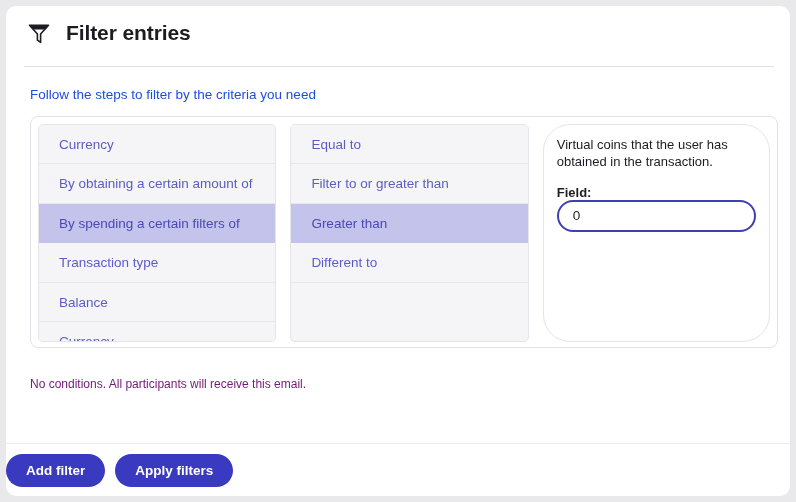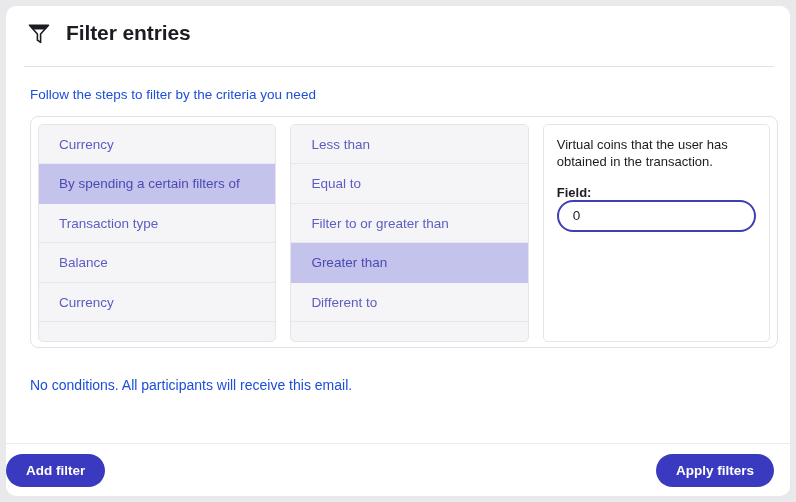--- a/index.html
+++ b/index.html
@@ -84,20 +84,21 @@
     background: #f5f5f7;
   }
   .panel.list-1 { width: 244px; height: 218px; }
   .panel.list-2 { width: 244px; height: 218px; margin-left: 14px; }
   .panel.detail {
     width: 232px;
     height: 218px;
     margin-left: 14px;
     background: #ffffff;
     padding: 12px 13px;
+    border-radius: 27px;
   }
   .list {
     height: 100%;
     overflow: hidden;
   }
   .list-item {
     height: 39.4px;
     line-height: 39.4px;
     padding: 0 0 0 20px;
     font-size: 13.5px;
@@ -137,41 +138,40 @@
     color: #1c1c22;
     font-family: "Liberation Sans", sans-serif;
     background: #ffffff;
     outline: none;
   }
 
   
   .status {
     position: absolute;
     left: 24px; top: 371px;
-    font-size: 14px;
-    color: #1d4ed8;
+    font-size: 12px;
+    color: #701a75;
   }
 
   
   .footer-rule {
     position: absolute;
     left: 0; top: 437px;
     width: 784px;
     height: 1px;
     background: #ececef;
   }
   .footer {
     position: absolute;
     left: 0; top: 438px;
     width: 784px;
     height: 52px;
     display: flex;
     align-items: center;
-    justify-content: space-between;
-    padding-right: 16px;
+    justify-content: flex-start;
     box-sizing: border-box;
     gap: 10px;
   }
   .btn {
     background: #3a3ac0;
     color: #ffffff;
     border: none;
     border-radius: 20px;
     height: 33px;
     padding: 0 20px;
@@ -198,30 +198,30 @@
   </div>
   <div class="header-rule"></div>
 
   <div class="subtitle">Follow the steps to filter by the criteria you need</div>
 
   <div class="panels">
 
     <div class="panel list-1">
       <div class="list">
         <div class="list-item">Currency</div>
+        <div class="list-item">By obtaining a certain amount of</div>
         <div class="list-item selected">By spending a certain filters of</div>
         <div class="list-item">Transaction type</div>
         <div class="list-item">Balance</div>
         <div class="list-item">Currency</div>
       </div>
     </div>
 
     <div class="panel list-2">
       <div class="list">
-        <div class="list-item">Less than</div>
         <div class="list-item">Equal to</div>
         <div class="list-item">Filter to or greater than</div>
         <div class="list-item selected">Greater than</div>
         <div class="list-item">Different to</div>
       </div>
     </div>
 
     <div class="panel detail">
       <p class="detail-desc">Virtual coins that the user has obtained in the transaction.</p>
       <div class="detail-label">Field:</div>

